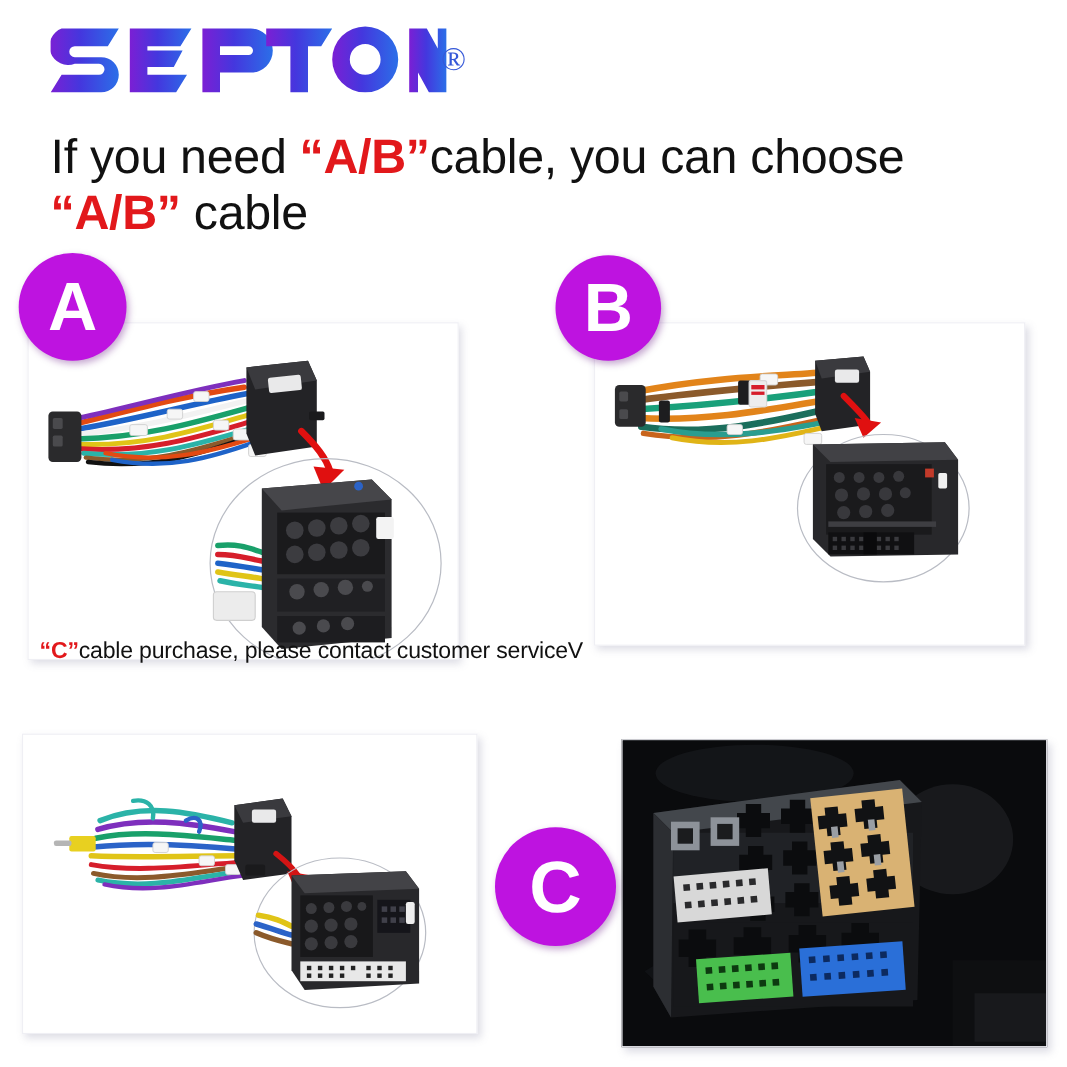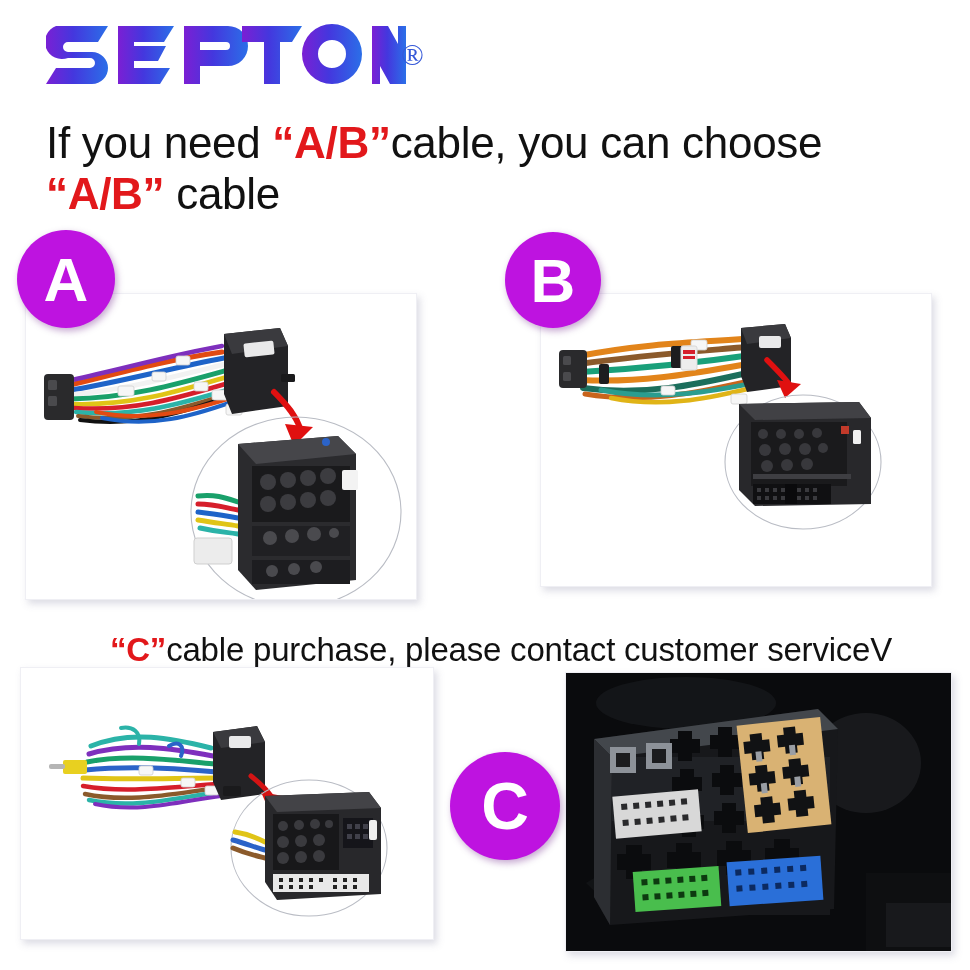--- a/index.html
+++ b/index.html
@@ -20,23 +20,23 @@
 
   
   .headline{
     position:absolute;left:46px;top:117px;width:900px;
     font-size:44px;line-height:1.16;color:#111;
     letter-spacing:-0.3px;font-weight:400;
   }
   .headline .hl{color:#e2181b;font-weight:bold;}
 
   .subline{
-    position:absolute;left:36px;top:632px;width:930px;
-    font-size:33px;line-height:1.1;color:#111;font-weight:400;
-    letter-spacing:-0.2px;white-space:nowrap;text-align:center;
+    position:absolute;left:36px;top:580px;width:930px;
+    font-size:21px;line-height:1.1;color:#111;font-weight:400;
+    letter-spacing:-0.2px;white-space:nowrap;
   }
   .subline .hl{color:#e2181b;font-weight:bold;}
 
   
   .panel{
     position:absolute;background:#ffffff;
     border:1px solid #efeff4;
     box-shadow:3px 4px 7px rgba(120,120,150,.25);
     overflow:hidden;
   }

